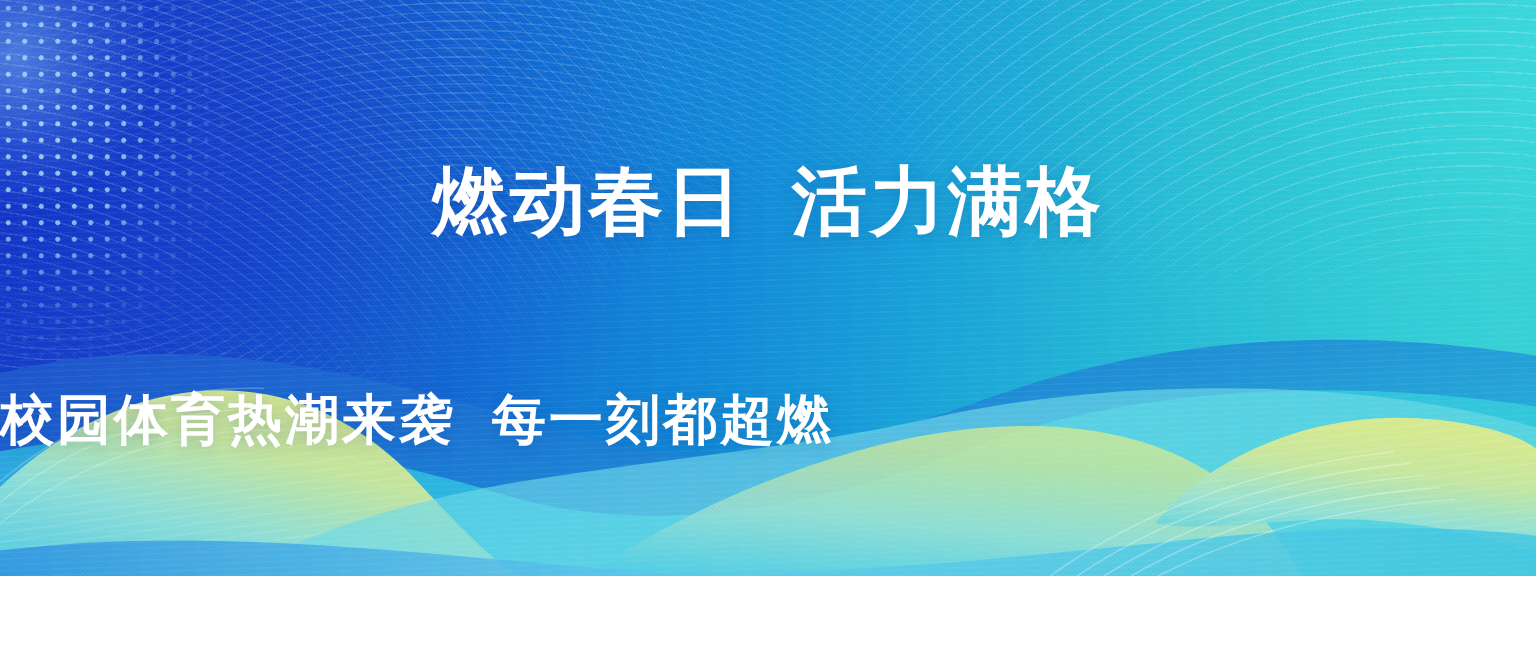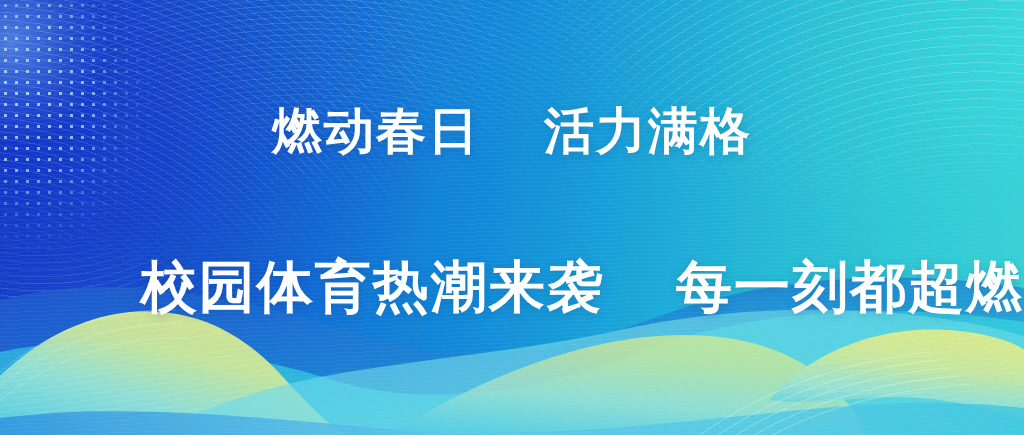--- a/index.html
+++ b/index.html
@@ -3,23 +3,23 @@
 <meta charset="utf-8">
 <style>
   html, body {
     margin: 0;
     padding: 0;
     background: #ffffff;
   }
   #banner {
     position: relative;
     width: 1024px;
-    height: 435px;
+    height: 384px;
     overflow: hidden;
-    font-family: Liberation Mono, monospace;
+    font-family: Liberation Sans, sans-serif;
   }
 
   
   .layer {
     position: absolute;
     inset: 0;
     pointer-events: none;
   }
   .base-gradient {
     background: linear-gradient(100deg,
@@ -143,23 +143,23 @@
     font-weight: 700;
     letter-spacing: 2px;
     line-height: 1.15;
     white-space: pre;
     text-shadow: 0 2px 10px rgba(10,50,130,0.22);
   }
   .line-2 {
     position: absolute;
     top: 259px;
     left: 0; right: 0;
-    text-align: right;
+    text-align: left;
     color: #ffffff;
-    font-size: 56px;
+    font-size: 36px;
     font-weight: 700;
     letter-spacing: 2px;
     line-height: 1.15;
     white-space: pre;
     text-shadow: 0 2px 10px rgba(10,50,130,0.22);
   }
 
   
   .grain {
     background-image:

